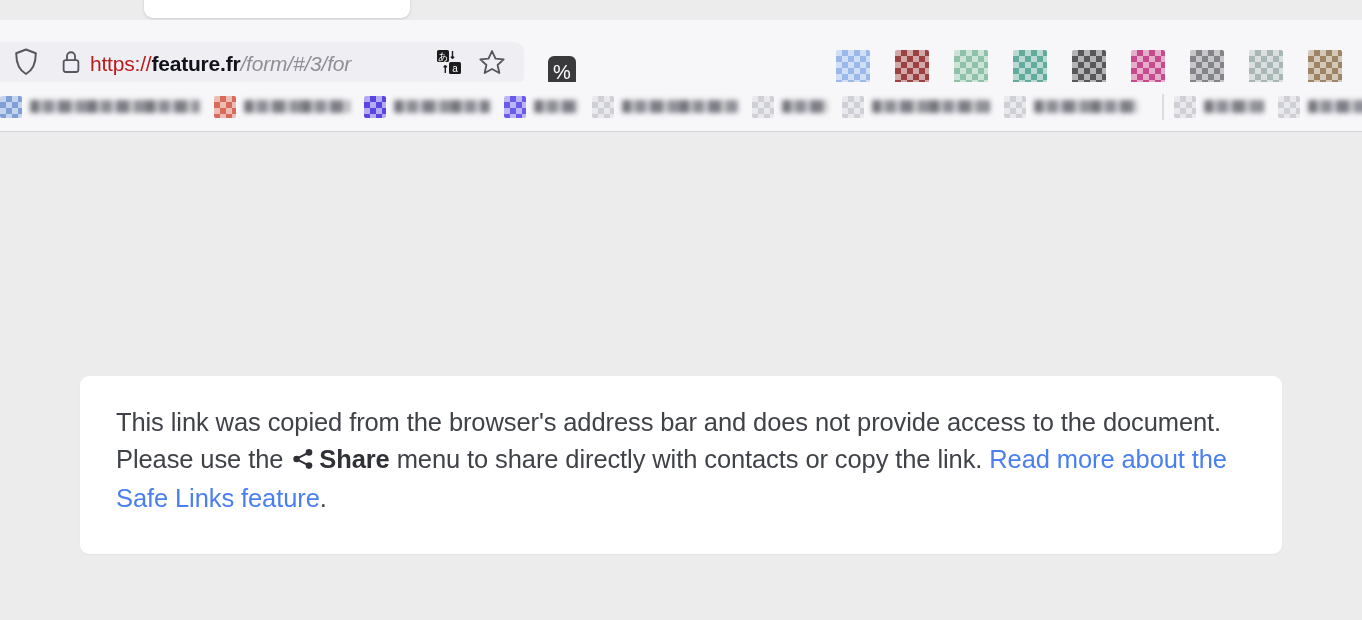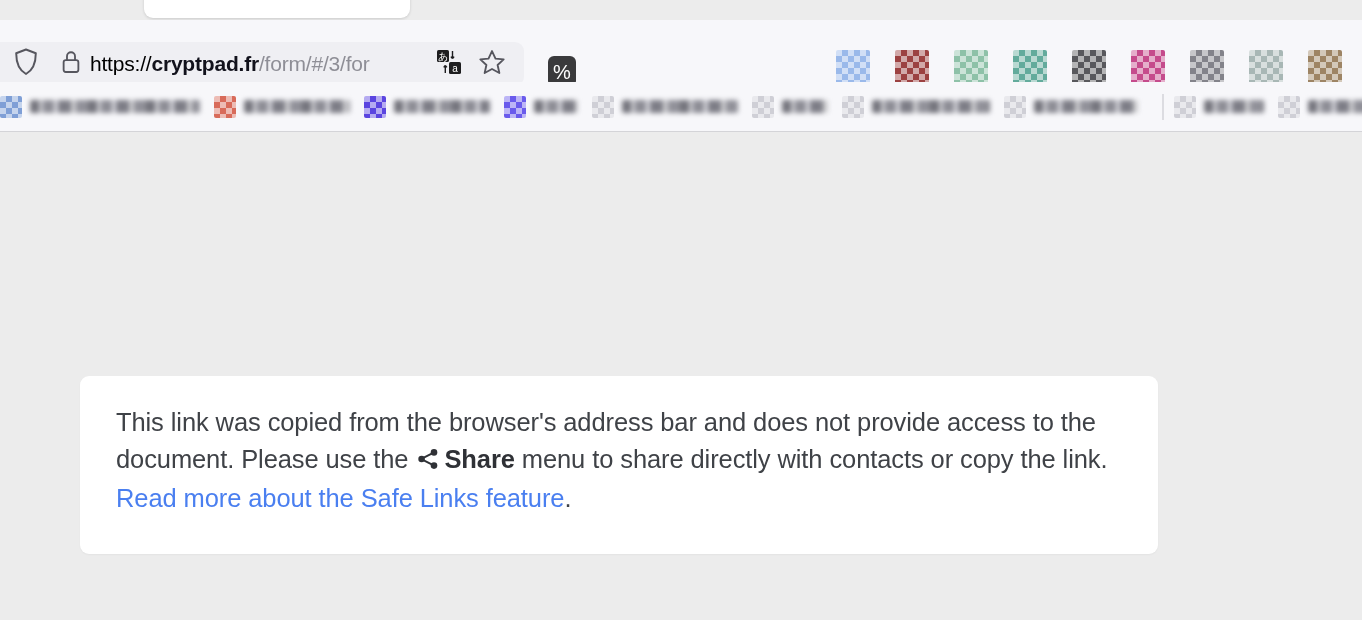--- a/index.html
+++ b/index.html
@@ -69,23 +69,23 @@
     left: 100px;
     top: 50%;
     transform: translateY(-50%);
     width: 330px;
     white-space: nowrap;
     overflow: hidden;
     font-size: 21px;
     letter-spacing: -0.2px;
     color: #8e8e96;
   }
-  .url-text .scheme { color: #000000; }
+  .url-text .scheme { color: #b91c1c; }
   .url-text .host   { color: #12121c; font-weight: 600; }
-  .url-text .path   { color: #8e8e96; }
+  .url-text .path   { color: #8e8e96; font-style: italic; }
   .url-fade {
     position: absolute;
     right: 96px;
     top: 4px;
     bottom: 4px;
     width: 40px;
     background: linear-gradient(to right, rgba(239,239,243,0), #efeff3 72%);
     pointer-events: none;
   }
   .translate-btn { position: absolute; right: 62px; top: 50%; transform: translateY(-50%); }
@@ -202,21 +202,21 @@
   
   .page {
     position: relative;
     flex: 1 1 auto;
     background: #ececec;
   }
   .card {
     position: absolute;
     left: 80px;
     top: 244px;
-    width: 1078px;
+    width: 1202px;
     height: 178px;
     background: #ffffff;
     border-radius: 9px;
     box-sizing: border-box;
     padding: 28px 36px;
     box-shadow: 0 1px 2px rgba(0,0,0,0.04);
   }
   .card-msg {
     font-size: 25.5px;
     line-height: 37px;
@@ -256,21 +256,21 @@
       </span>
 
       <span class="lock-btn">
         <svg width="22" height="26" viewBox="0 0 20 24" fill="none" stroke="#56565e" stroke-width="1.7" stroke-linejoin="round">
           <rect x="3.2" y="10.2" width="13.6" height="11" rx="2"></rect>
           <path d="M6.3 10.2 V6.7 a3.7 3.7 0 0 1 7.4 0 V10.2"></path>
         </svg>
       </span>
 
       <div class="url-text">
-        <span class="scheme">https://</span><span class="host">cryptpad.fr</span><span class="path">/form/#/3/for</span>
+        <span class="scheme">https://</span><span class="host">feature.fr</span><span class="path">/form/#/3/for</span>
       </div>
       <div class="url-fade"></div>
 
       <span class="translate-btn">
         <svg width="26" height="26" viewBox="0 0 26 26">
           <rect x="1" y="1" width="12" height="12" rx="1.6" fill="#1c1c1e"></rect>
           <text x="7" y="11" font-family="'DejaVu Sans',sans-serif" font-size="10" fill="#ffffff" text-anchor="middle">あ</text>
           <rect x="13" y="13" width="12" height="12" rx="1.6" fill="#1c1c1e"></rect>
           <text x="19" y="23" font-family="'Liberation Sans',sans-serif" font-size="10" fill="#ffffff" text-anchor="middle">a</text>
           <path d="M16.5 2 L16.5 9.6 M16.5 9.6 L14.9 7.6 M16.5 9.6 L18.1 7.6" stroke="#1c1c1e" stroke-width="1.4" fill="none"></path>

